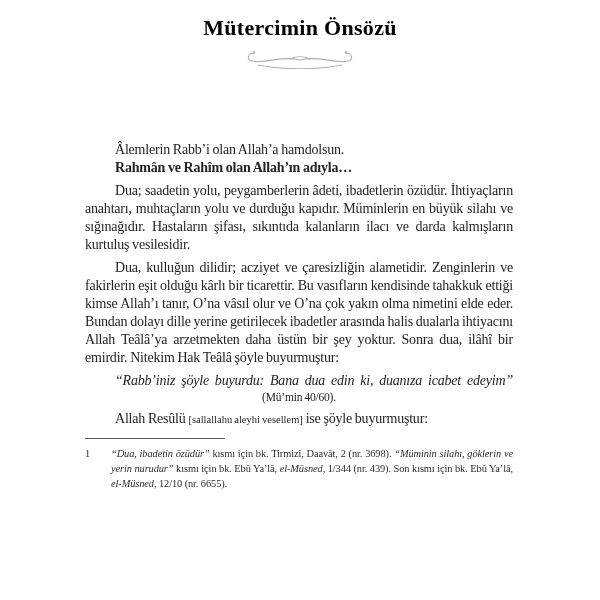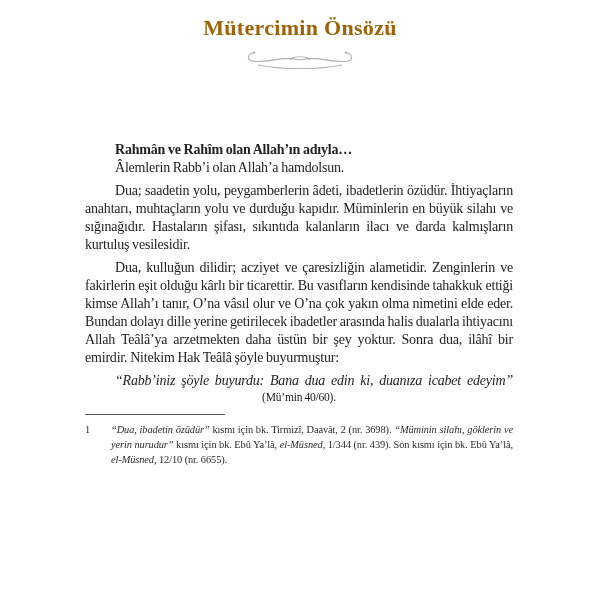--- a/index.html
+++ b/index.html
@@ -11,21 +11,21 @@
     overflow:hidden;
     font-family:"Liberation Serif", serif;
     color:#232323;
   }
   .title {
     margin:15px 0 0 0;
     font-size:22px;
     line-height:26px;
     font-weight:700;
     text-align:center;
-    color:#a16207;
+    color:#000000;
     letter-spacing:0.3px;
   }
   .ornament-wrap { text-align:center; margin-top:8px; height:20px; }
   .ornament-wrap svg { display:inline-block; vertical-align:top; }
 
   .content {
     width:428px;
     margin:72px 0 0 85px;
     font-size:14px;
     line-height:18px;
@@ -86,28 +86,29 @@
       <path d="M10,4 C4,4 2,11 8,12"></path>
       <path d="M8,12 C24,15 36,6 56,11 C76,6 88,15 104,12 C110,11 108,4 102,4"></path>
       <path d="M46,10 C52,7 60,7 66,10"></path>
       <path d="M14,16 C40,21 72,21 98,16"></path>
       <circle cx="10" cy="3.5" r="1.2" fill="#b0b0b0" stroke="none"></circle>
       <circle cx="102" cy="3.5" r="1.2" fill="#b0b0b0" stroke="none"></circle>
     </svg>
   </div>
 
   <div class="content">
+    <p class="para no-gap">Âlemlerin Rabb’i olan Allah’a hamdolsun.</p>
     <p class="para bold first">Rahmân ve Rahîm olan Allah’ın adıyla…</p>
-    <p class="para no-gap">Âlemlerin Rabb’i olan Allah’a hamdolsun.</p>
     <p class="para">Dua; saadetin yolu, peygamberlerin âdeti, ibadetlerin özüdür. İhtiyaçların anahtarı, muhtaçların yolu ve durduğu kapıdır. Müminlerin en büyük silahı ve sığınağıdır. Hastaların şifası, sıkıntıda kalanların ilacı ve darda kalmışların kurtuluş vesilesidir.</p>
     <p class="para">Dua, kulluğun dilidir; acziyet ve çaresizliğin alametidir. Zenginlerin ve fakirlerin eşit olduğu kârlı bir ticarettir. Bu vasıfların kendisinde tahakkuk ettiği kimse Allah’ı tanır, O’na vâsıl olur ve O’na çok yakın olma nimetini elde eder. Bundan dolayı dille yerine getirilecek ibadetler arasında halis dualarla ihtiyacını Allah Teâlâ’ya arzetmekten daha üstün bir şey yoktur. Sonra dua, ilâhî bir emirdir. Nitekim Hak Teâlâ şöyle buyurmuştur:</p>
 
     <p class="quote-line"><span>“Rabb’iniz şöyle buyurdu: Bana dua edin ki, duanıza icabet edeyim”</span></p>
     <p class="quote-source no-gap">(Mü’min 40/60).</p>
 
+    <p class="para"><span>Allah Resûlü </span><span class="bracket">[sallallahu aleyhi vesellem]</span><span> ise şöyle buyurmuştur:</span></p>
 
   </div>
 
   <div class="footnotes">
     <div class="fn-rule"></div>
     <div class="fn">
       <span class="fn-num">1</span><span class="it">“Dua, ibadetin özüdür”</span><span> kısmı için bk. Tirmizî, Daavât, 2 (nr. 3698). </span><span class="it">“Müminin silahı, göklerin ve yerin nurudur”</span><span> kısmı için bk. Ebû Ya’lâ, </span><span class="it">el-Müsned</span><span>, 1/344 (nr. 439). Son kısmı için bk. Ebû Ya’lâ, </span><span class="it">el-Müsned</span><span>, 12/10 (nr. 6655).</span>
     </div>
   </div>
 

